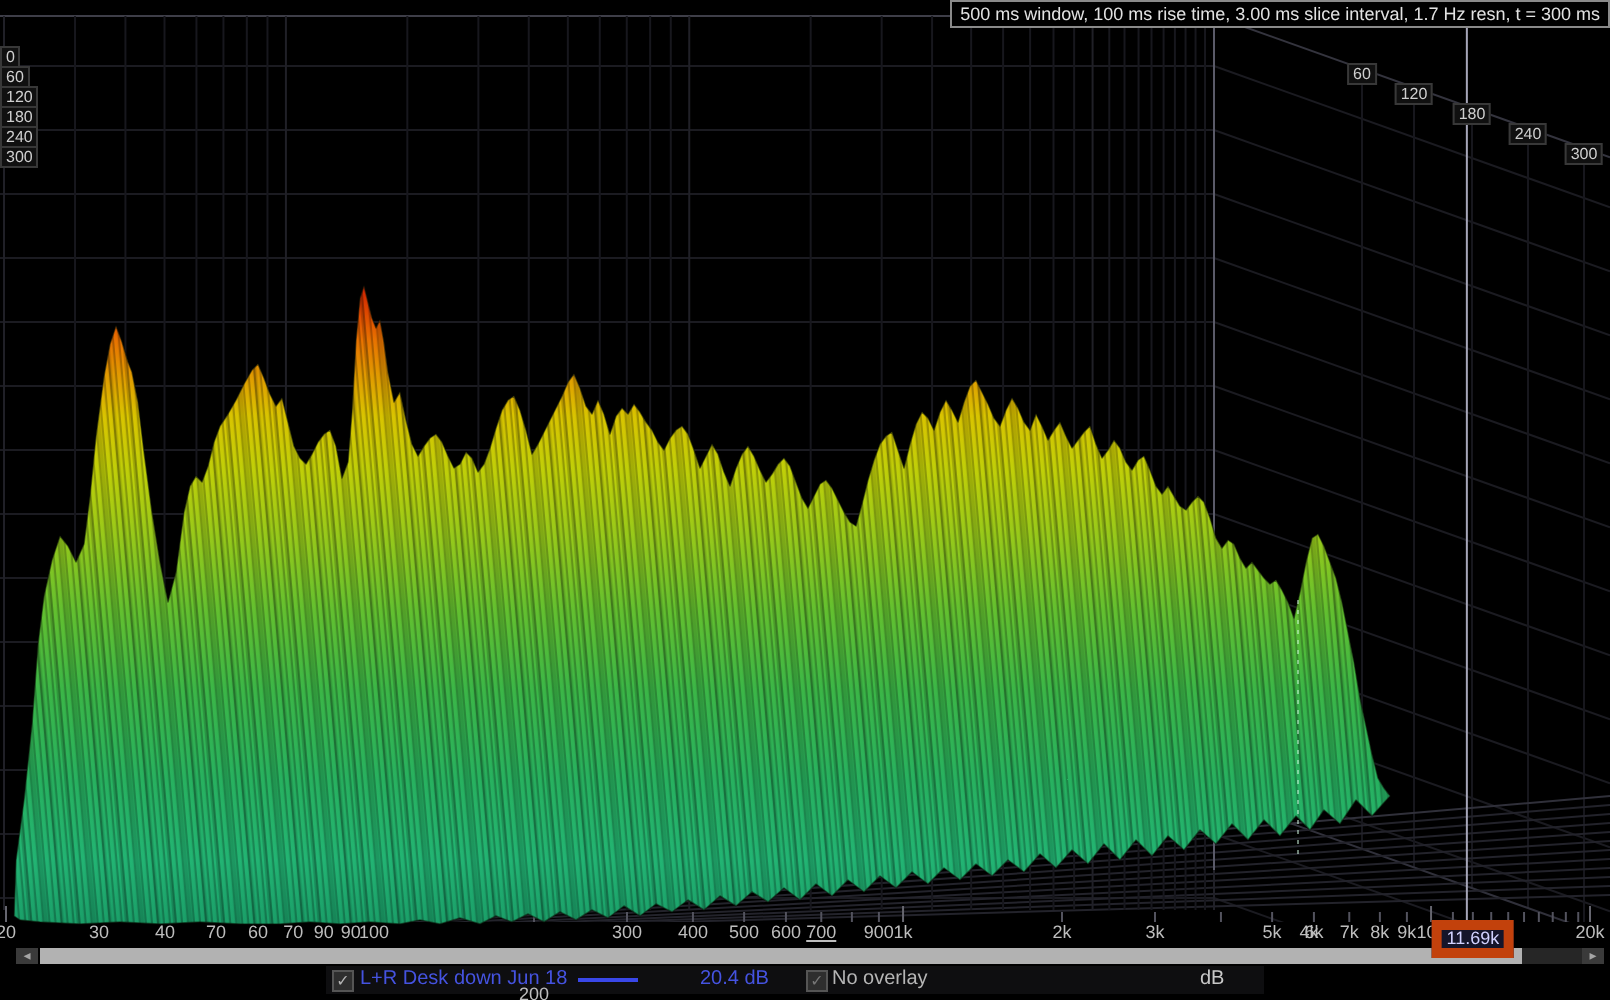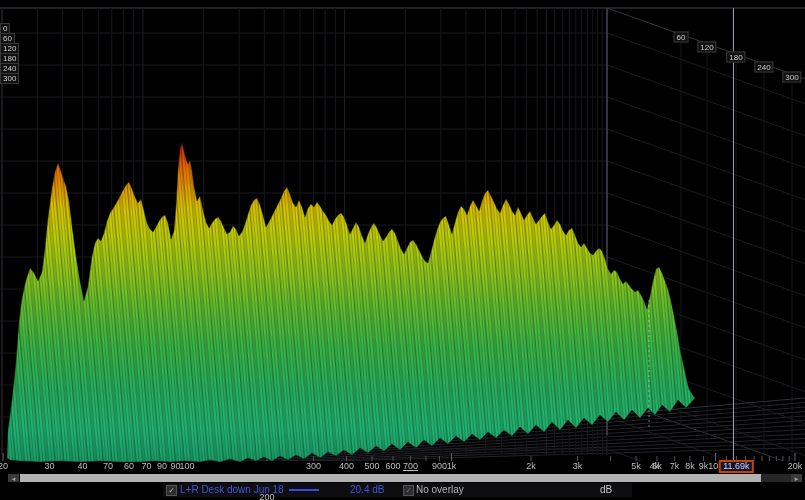--- a/index.html
+++ b/index.html
@@ -11,21 +11,21 @@
   #info-box{position:absolute;top:0;right:0;height:12px;line-height:12px;padding:0 4px;
             border:1px solid #8a8a8a;background:#000;color:#e2e2e2;font-size:9px;white-space:nowrap;z-index:6;}
   
   .tlabel{position:absolute;font-size:8px;line-height:9px;padding:0 2px;color:#cfcfcf;
           background:#101010;border:1px solid #383838;z-index:5;white-space:nowrap;}
   .tlabel.right{transform:translate(-50%,-50%);}
   
   #freq-labels{position:absolute;left:0;top:461px;width:787px;height:11px;z-index:5;}
   .flabel{position:absolute;top:0;transform:translateX(-50%);font-size:9px;line-height:10px;color:#bdbdbd;white-space:nowrap;}
   #cursor-box{position:absolute;top:460px;transform:translateX(-50%);font-size:9px;line-height:9px;
-              padding:0 2px;color:#d2d2ff;background:#15152a;border:2px solid #c2410c;z-index:7;white-space:nowrap;}
+              padding:0 2px;color:#d2d2ff;background:#15152a;border:5px solid #c2410c;z-index:7;white-space:nowrap;}
   
   #scrollbar{position:absolute;left:0;top:473px;width:805px;height:10px;background:#000;}
   .sb-btn{position:absolute;top:1px;width:11px;height:9px;background:#3a3a3a;color:#a5a5a5;
           font-size:7px;line-height:9px;text-align:center;cursor:pointer;}
   #sb-thumb{position:absolute;top:1px;left:20px;width:741px;height:8px;background:#b2b2b2;cursor:pointer;}
   #sb-track{position:absolute;top:1px;left:761px;width:30px;height:8px;background:#262626;}
   
   #legend-bar{position:absolute;left:0;top:482px;width:805px;height:18px;background:#000;}
   #legend-strip{position:absolute;left:163px;top:1px;width:469px;height:14px;background:#0e0e10;}
   .chk{position:absolute;width:9px;height:9px;background:#2e2e2e;border:1px solid #555;
@@ -197,20 +197,21 @@
           <line x1="715.5280811447088" y1="453" x2="715.5280811447088" y2="461" stroke="#66666f" stroke-width="1"></line>
           <line x1="795" y1="453" x2="795" y2="461" stroke="#66666f" stroke-width="1"></line>
         </g>
       <path id="wf-path" d="M8 430 L12 400 L16 362 L19 322 L22 298 L26 280 L30 268 L34 273 L38 281 L42 272 L45 248 L48 218 L52 188 L55 172 L58 163 L61 171 L64 181 L66 186 L69 201 L72 226 L76 256 L80 281 L84 301 L88 286 L92 256 L95 243 L98 238 L101 241 L104 233 L107 221 L110 213 L114 207 L118 200 L122 192 L126 185 L129 182 L132 189 L135 197 L138 203 L141 199 L144 211 L147 223 L150 229 L153 232 L156 227 L159 221 L162 217 L165 215 L168 223 L171 239 L174 231 L176 206 L178 170 L180 149 L182 143 L184 151 L186 159 L188 164 L190 160 L192 171 L194 186 L197 201 L200 196 L203 210 L206 222 L209 228 L212 223 L215 219 L218 217 L221 221 L224 228 L227 234 L230 232 L233 226 L236 229 L239 236 L242 232 L245 224 L248 214 L251 205 L254 200 L257 198 L260 205 L263 215 L266 227 L269 222 L272 216 L275 210 L278 204 L281 198 L284 191 L287 187 L290 194 L293 203 L296 207 L299 200 L302 207 L305 217 L308 208 L311 204 L314 207 L317 202 L320 206 L323 211 L326 215 L329 221 L332 225 L335 219 L338 215 L341 213 L344 217 L347 225 L350 234 L353 228 L356 222 L359 227 L362 236 L365 243 L368 234 L371 227 L374 223 L377 228 L380 235 L383 241 L386 237 L389 232 L392 229 L395 233 L398 241 L401 249 L404 254 L407 248 L410 242 L413 240 L416 244 L419 250 L422 256 L425 261 L428 263 L431 252 L434 240 L437 230 L440 222 L443 218 L446 216 L449 225 L452 234 L455 222 L458 212 L461 206 L464 209 L467 215 L470 206 L473 200 L476 205 L479 211 L482 201 L485 193 L488 190 L491 196 L494 202 L497 209 L500 213 L503 205 L506 199 L509 204 L512 211 L515 215 L518 207 L521 213 L524 220 L527 215 L530 211 L533 218 L536 224 L539 220 L542 216 L545 213 L548 222 L551 229 L554 225 L557 220 L560 224 L563 231 L566 235 L569 230 L572 228 L575 235 L578 243 L581 247 L584 243 L587 248 L590 253 L593 255 L596 251 L599 248 L602 251 L605 259 L608 269 L611 274 L614 270 L617 272 L620 279 L623 284 L626 281 L629 285 L632 289 L635 292 L638 290 L641 295 L644 301 L647 309 L650 296 L653 281 L656 269 L659 267 L662 273 L665 281 L668 289 L671 301 L674 316 L677 331 L680 349 L683 363 L686 377 L689 389 L692 394 L695 398 L686 408 L678 400 L670 412 L662 405 L655 415 L648 408 L640 418 L632 410 L624 420 L616 412 L608 422 L600 415 L592 425 L584 418 L576 428 L568 420 L560 430 L552 422 L544 432 L536 425 L528 434 L520 427 L512 436 L504 430 L496 438 L488 432 L480 440 L472 434 L464 442 L456 436 L448 444 L440 438 L432 446 L424 440 L416 448 L408 442 L400 450 L392 444 L384 451 L376 446 L368 453 L360 448 L352 455 L344 450 L336 456 L328 452 L320 458 L312 453 L304 459 L296 455 L288 460 L280 456 L272 461 L264 457 L256 461 L248 458 L240 462 L230 459 L220 462 L210 460 L200 462 L185 461 L170 462 L155 461 L140 462 L120 462 L100 461 L80 462 L60 461 L40 462 L20 461 L10 460 L7 458 Z" fill="url(#wfgrad)" stroke="rgba(10,20,5,0.5)" stroke-width="0.75" stroke-linejoin="round"></path>
       <rect x="0" y="0" width="805" height="472" fill="url(#stripes1)" clip-path="url(#wfclip)"></rect>
       <rect x="0" y="0" width="805" height="472" fill="url(#stripes2)" clip-path="url(#wfclip)"></rect>
       <line id="highlight-dash" stroke="#d8ffe8" stroke-width="1" stroke-dasharray="2,3" opacity="0.5" x1="649" x2="649" y1="300" y2="428"></line>
       <line id="cursor-line" stroke="#a6a6b8" stroke-width="1" x1="733.4311120914348" x2="733.4311120914348" y1="8" y2="461"></line>
     </svg>
 
+    <div id="info-box">500 ms window, 100 ms rise time, 3.00 ms slice interval, 1.7 Hz resn, t = 300 ms</div>
 
     <div id="left-time-labels">
         <div class="tlabel" style="left: 0px; top: 23px;">0</div>
         <div class="tlabel" style="left: 0px; top: 33px;">60</div>
         <div class="tlabel" style="left: 0px; top: 43px;">120</div>
         <div class="tlabel" style="left: 0px; top: 53px;">180</div>
         <div class="tlabel" style="left: 0px; top: 63px;">240</div>
         <div class="tlabel" style="left: 0px; top: 73px;">300</div>
       </div>
     <div id="right-time-labels">

